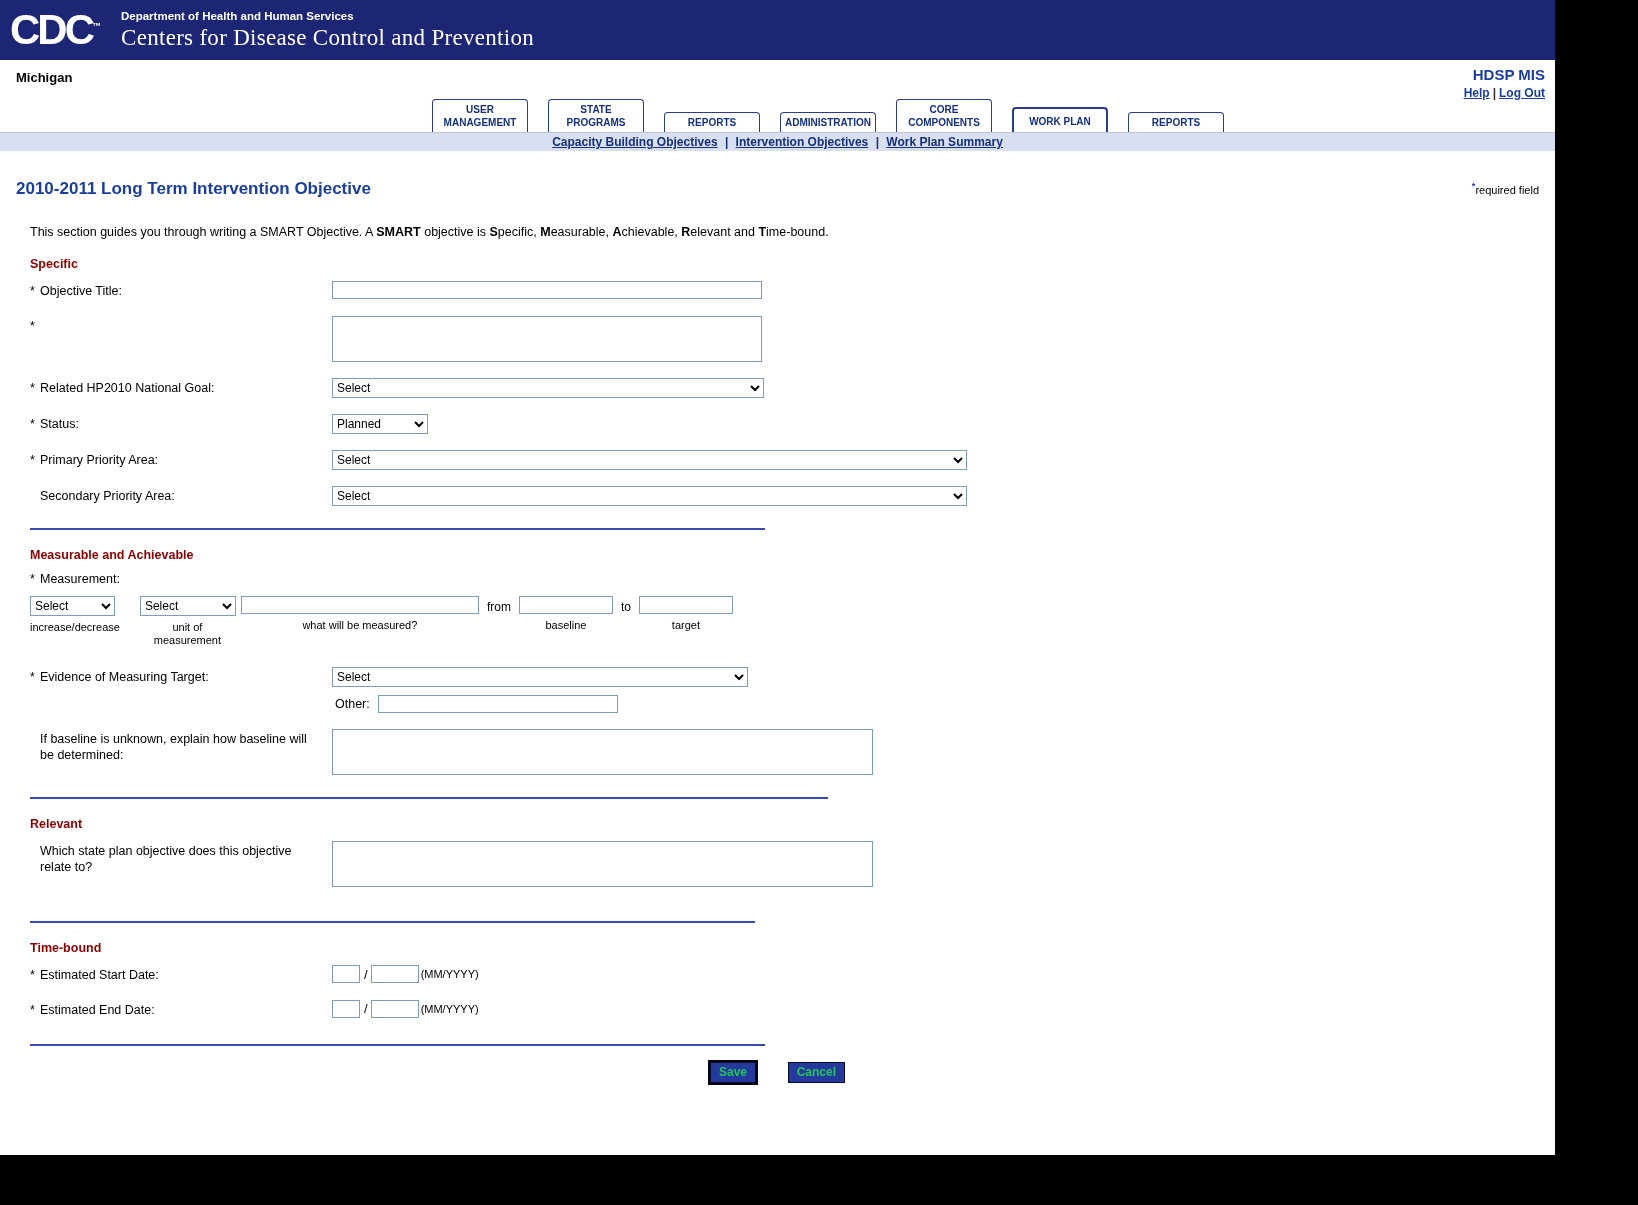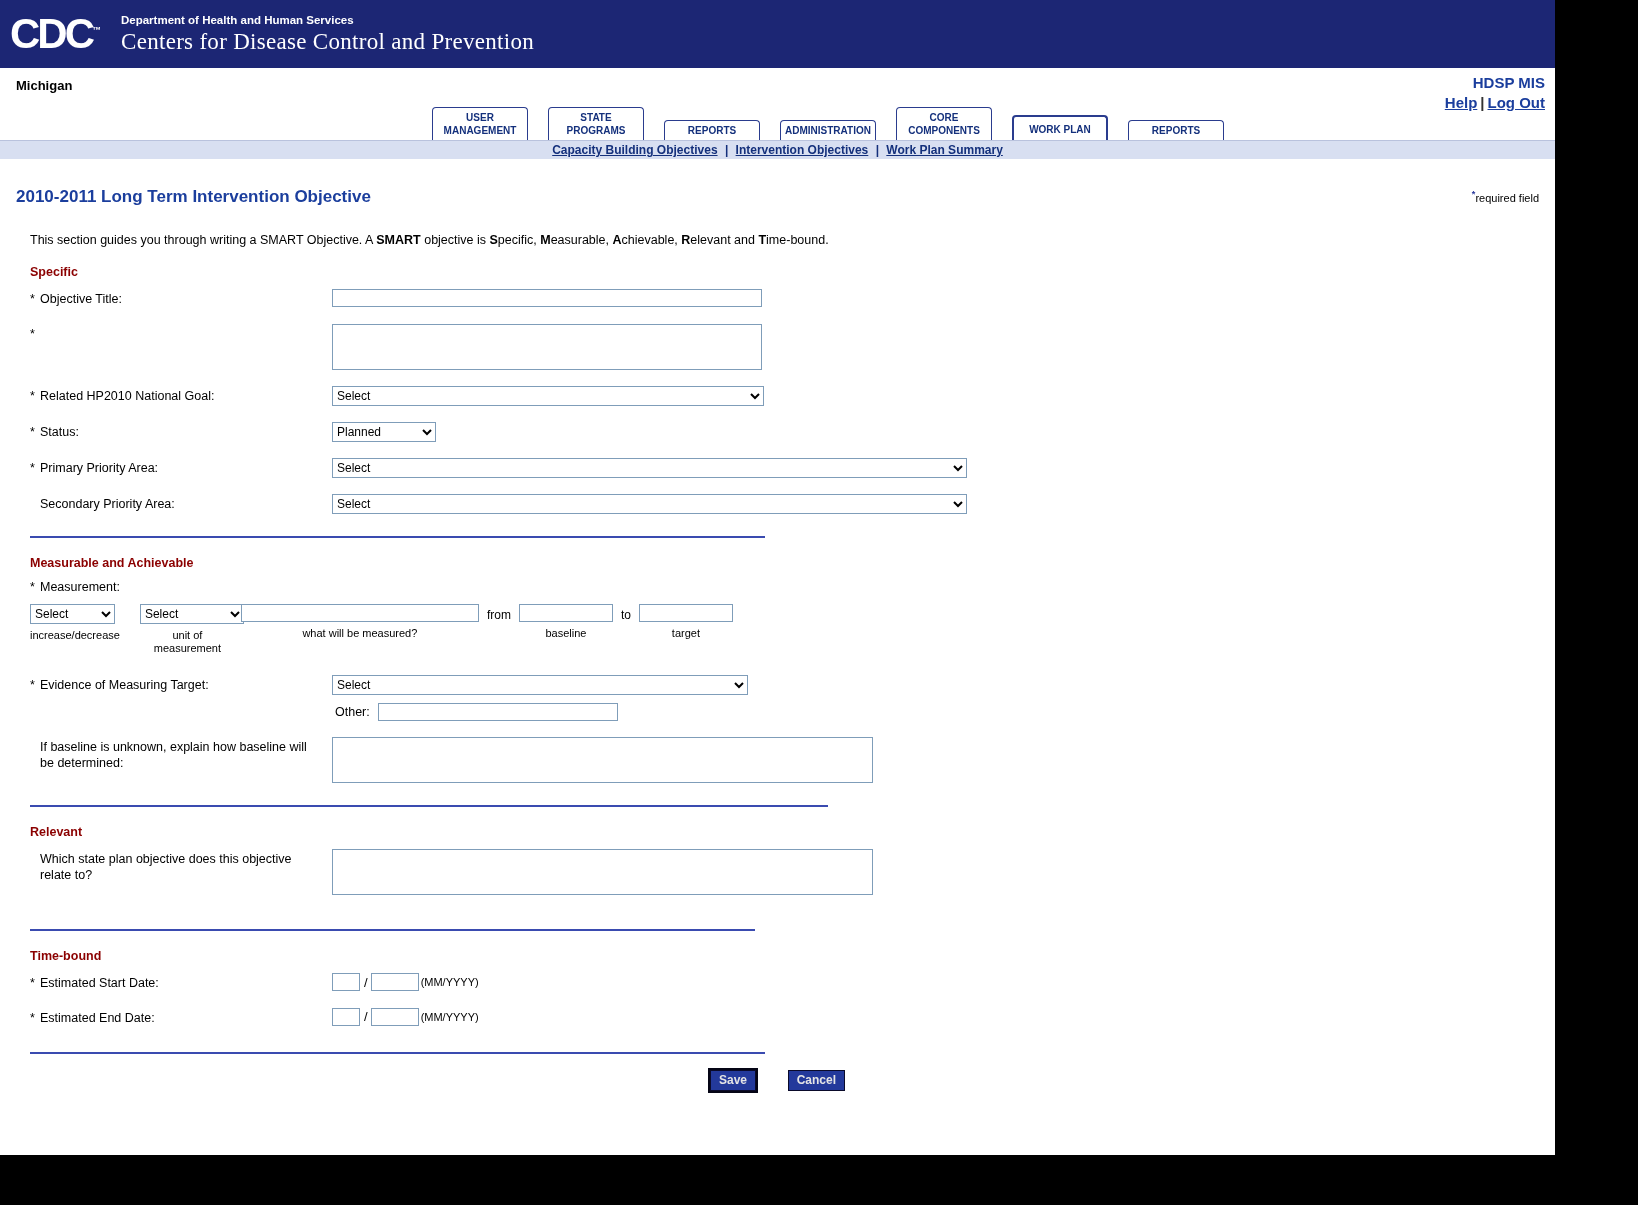--- a/index.html
+++ b/index.html
@@ -4,33 +4,33 @@
 <style>
   * { box-sizing: border-box; }
   html,body { margin:0; padding:0; }
   body {
     width:1638px; height:1205px; background:#000; overflow:hidden;
     font-family:"Liberation Sans", sans-serif; font-size:13px; color:#000;
   }
   .page { width:1555px; height:1155px; background:#fff; position:relative; overflow:hidden; }
 
   
-  .cdc-header { background:var(--header_navy,#1c2674); height:68px; display:flex; align-items:center; padding-left:10px; }
+  .cdc-header { background:var(--header_navy,#1c2674); height:60px; display:flex; align-items:center; padding-left:10px; }
   .cdc-logo { color:#fff; font-size:42px; font-weight:bold; letter-spacing:-3px; line-height:1; position:relative; padding-right:8px; }
   .cdc-logo sup { font-size:9px; letter-spacing:0; vertical-align:super; }
   .header-text { margin-left:12px; color:#fff; }
   .hdr-dept { font-size:11.5px; font-weight:bold; }
   .hdr-org  { font-family:"Liberation Serif", serif; font-size:23px; margin-top:3px; letter-spacing:0.3px; }
 
   
   .appbar { position:relative; height:72px; background:#fff; }
   .state-label { position:absolute; left:16px; top:10px; font-size:13px; font-weight:bold; }
   .app-right { position:absolute; right:10px; top:6px; text-align:right; }
   .app-name { color:var(--title_blue,#1b3e9d); font-weight:bold; font-size:15px; }
-  .app-links { margin-top:3px; font-size:15px; font-weight:bold; }
+  .app-links { margin-top:3px; font-size:12px; font-weight:bold; }
   .app-links a { color:var(--title_blue,#1b3e9d); text-decoration:underline; }
   .app-links .sep { color:#333; margin:0 3px; }
   .tabs { position:absolute; left:432px; bottom:0; display:flex; gap:20px; align-items:flex-end; }
   .tab { width:96px; background:#fff; border:1px solid #2a3c8e; border-bottom:none;
          border-radius:4px 4px 0 0; color:var(--nav_blue,#14307c); font-size:10px; font-weight:bold;
          text-align:center; padding:4px 2px 3px; cursor:pointer; line-height:1.25; }
   .tab.active { border-width:2px; border-bottom:none; padding-top:7px; padding-bottom:4px; }
 
   .subnav { background:var(--subnav_bg,#d8dff1); height:19px; line-height:19px; text-align:center;
             font-size:12px; font-weight:bold; border-top:1px solid #b9c2dd; }
@@ -61,21 +61,21 @@
              font-family:"Liberation Sans", sans-serif; }
   textarea.ta { border:1px solid var(--input_border,#7f9db9); font-size:12px; padding:1px 3px; resize:none;
                 overflow-y:scroll; font-family:"Liberation Sans", sans-serif; }
   select.sel { border:1px solid var(--input_border,#7f9db9); height:20px; font-size:12px; background:#fff;
                font-family:"Liberation Sans", sans-serif; }
   textarea::-webkit-scrollbar { width:17px; background:#f2f1ee; }
   textarea::-webkit-scrollbar-button { height:16px; background:#d6d3ce; border:1px solid #fff;
       box-shadow:inset -1px -1px 0 #808080; display:block; }
   textarea::-webkit-scrollbar-thumb { background:#d6d3ce; border:1px solid #fff; box-shadow:inset -1px -1px 0 #808080; }
 
-  .w430 { width:430px; } .w432 { width:432px; } .w90 { width:104px; } .w635 { width:635px; }
+  .w430 { width:430px; } .w432 { width:432px; } .w90 { width:96px; } .w635 { width:635px; }
   .w416 { width:416px; } .w240 { width:240px; } .h46 { height:46px; } .w541 { width:541px; }
   .w85 { width:85px; } .w238 { width:238px; } .w94 { width:94px; } .w28 { width:28px; } .w48 { width:48px; }
 
   
   .mwrap { margin-left:14px; }
   .mlabel { display:flex; font-size:12.5px; margin-bottom:10px; }
   .mrow { display:flex; align-items:flex-start; }
   .mgroup { text-align:center; }
   .mgroup.left { text-align:left; }
   .mcap { font-size:11px; margin-top:5px; line-height:1.2; }
@@ -85,21 +85,21 @@
   .chkrow input { margin:0 4px 0 0; }
 
   .other-label { font-size:12.5px; margin-right:8px; padding-left:3px; }
 
   .datewrap { display:flex; align-items:center; }
   .dsep { margin:0 3px 0 4px; font-size:13px; }
   .dformat { font-size:11px; margin-left:2px; }
 
   
   .btnrow { text-align:center; margin-top:16px; }
-  .btn { background:var(--button_navy,#23399b); color:#e5e5e5; font-weight:bold; font-size:12px;
+  .btn { background:var(--button_navy,#23399b); color:#22c55e; font-weight:bold; font-size:12px;
          border:1px solid #0a0a2a; padding:2px 8px 3px 8px; cursor:pointer;
          font-family:"Liberation Sans", sans-serif; }
   .btn-save { box-shadow:0 0 0 2px #050515; margin-right:28px; }
 </style>
 </head>
 <body>
 
 <div class="page">
 
   <header class="cdc-header">

